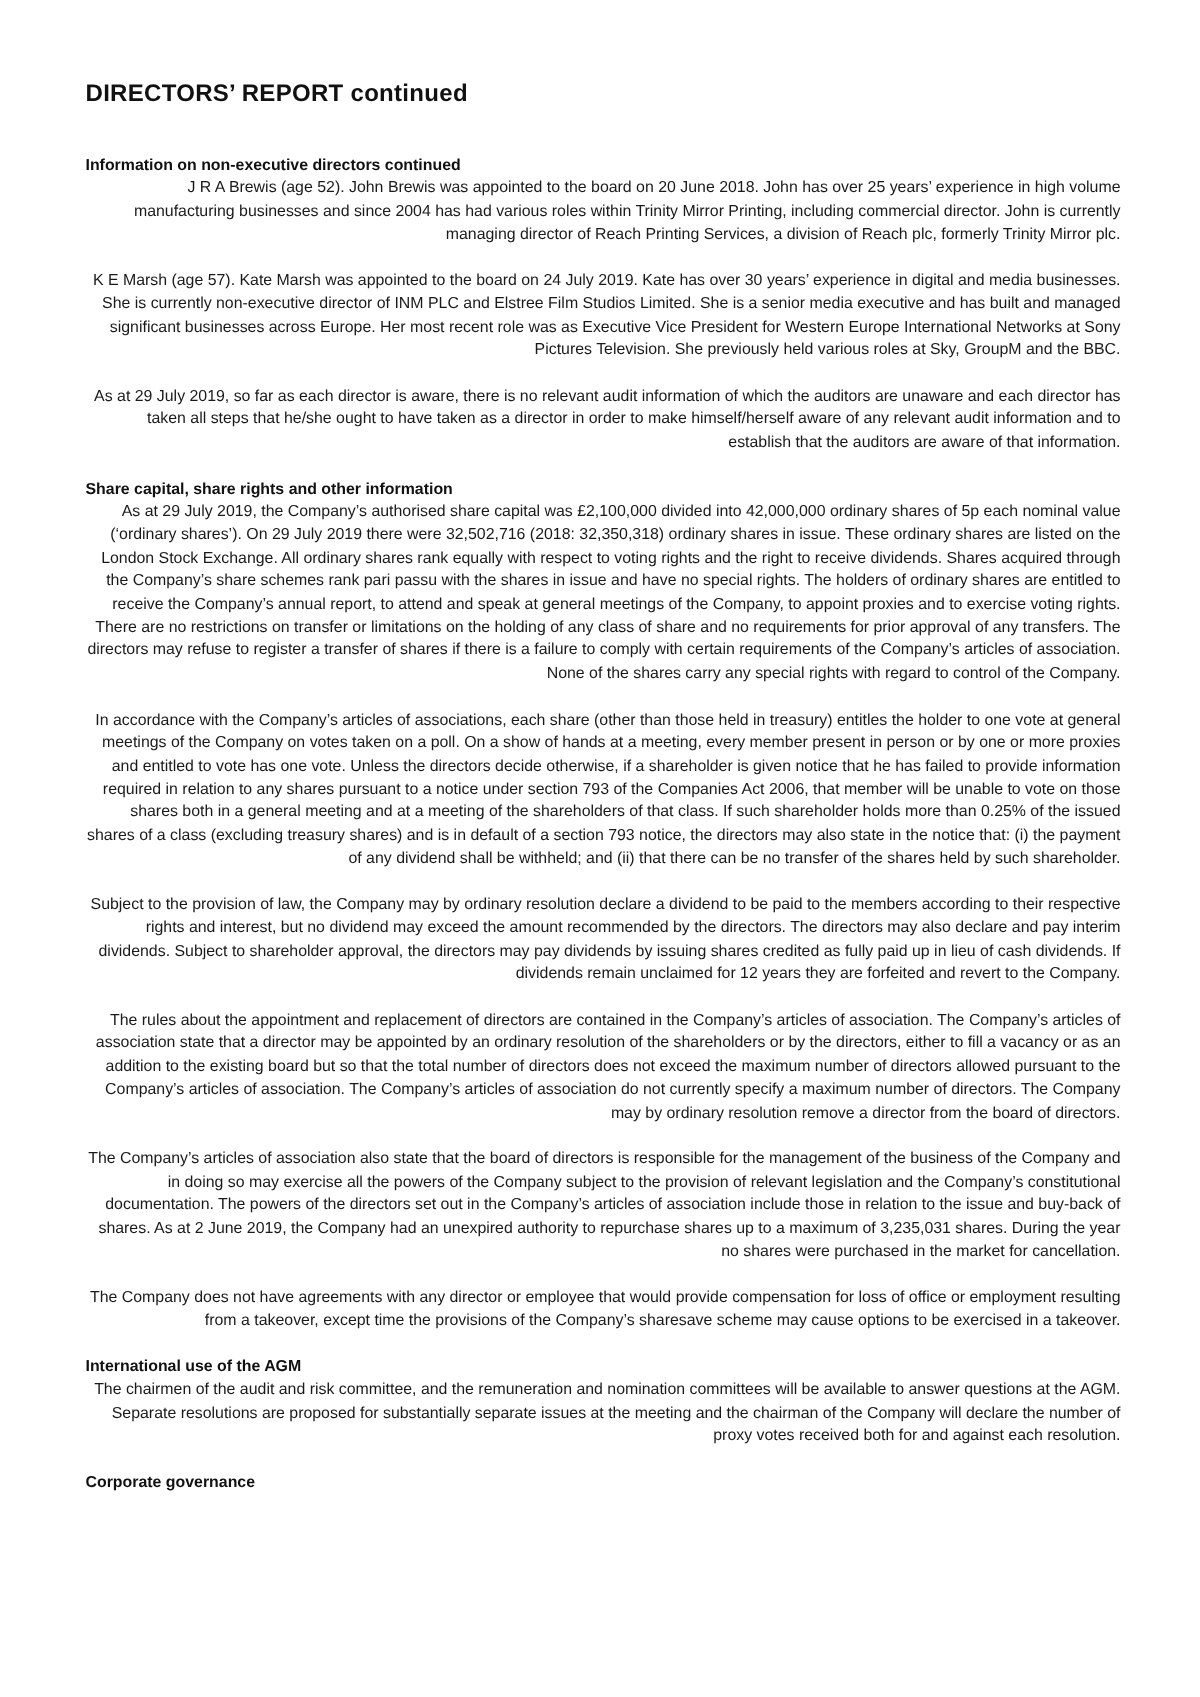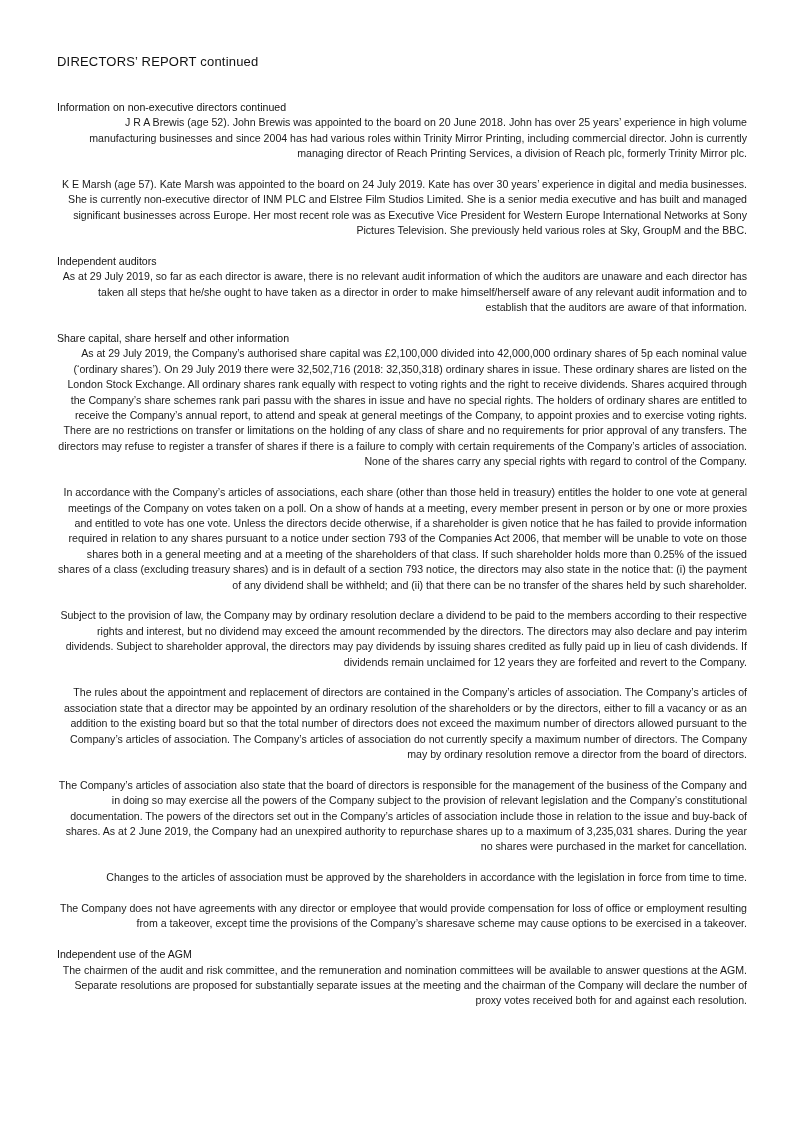--- a/index.html
+++ b/index.html
@@ -13,30 +13,30 @@
     color: #1a1a1a;
     overflow: hidden;
   }
   .content {
     position: absolute;
     top: 54px;
     left: 57px;
     width: 690px;
   }
   .doc-title {
-    font-size: 13px;
-    font-weight: normal;
+    font-size: 16px;
+    font-weight: bold;
     letter-spacing: 0.2px;
     color: #111111;
     margin-bottom: 31px;
   }
   .section { margin-bottom: 0; }
   .heading {
     font-size: 10.6px;
-    font-weight: normal;
+    font-weight: bold;
     line-height: 15.4px;
     color: #111111;
   }
   .para {
     font-size: 10.6px;
     line-height: 15.4px;
     margin-bottom: 15.4px;
     text-align: right;
   }
   .footer {
@@ -57,41 +57,40 @@
 
     <h1 class="doc-title">DIRECTORS’ REPORT continued</h1>
 
     <div class="section">
       <h2 class="heading">Information on non-executive directors continued</h2>
       <p class="para">J R A Brewis (age 52). John Brewis was appointed to the board on 20 June 2018. John has over 25 years’ experience in high volume manufacturing businesses and since 2004 has had various roles within Trinity Mirror Printing, including commercial director. John is currently managing director of Reach Printing Services, a division of Reach plc, formerly Trinity Mirror plc.</p>
       <p class="para">K E Marsh (age 57). Kate Marsh was appointed to the board on 24 July 2019. Kate has over 30 years’ experience in digital and media businesses. She is currently non-executive director of INM PLC and Elstree Film Studios Limited. She is a senior media executive and has built and managed significant businesses across Europe. Her most recent role was as Executive Vice President for Western Europe International Networks at Sony Pictures Television. She previously held various roles at Sky, GroupM and the BBC.</p>
     </div>
 
     <div class="section">
-      <h2 class="heading">Independent auditors</h2>
       <p class="para">As at 29 July 2019, so far as each director is aware, there is no relevant audit information of which the auditors are unaware and each director has taken all steps that he/she ought to have taken as a director in order to make himself/herself aware of any relevant audit information and to establish that the auditors are aware of that information.</p>
     </div>
 
     <div class="section">
-      <h2 class="heading">Share capital, share herself and other information</h2>
+      <h2 class="heading">Share capital, share rights and other information</h2>
       <p class="para">As at 29 July 2019, the Company’s authorised share capital was £2,100,000 divided into 42,000,000 ordinary shares of 5p each nominal value (‘ordinary shares’). On 29 July 2019 there were 32,502,716 (2018: 32,350,318) ordinary shares in issue. These ordinary shares are listed on the London Stock Exchange. All ordinary shares rank equally with respect to voting rights and the right to receive dividends. Shares acquired through the Company’s share schemes rank pari passu with the shares in issue and have no special rights. The holders of ordinary shares are entitled to receive the Company’s annual report, to attend and speak at general meetings of the Company, to appoint proxies and to exercise voting rights. There are no restrictions on transfer or limitations on the holding of any class of share and no requirements for prior approval of any transfers. The directors may refuse to register a transfer of shares if there is a failure to comply with certain requirements of the Company’s articles of association. None of the shares carry any special rights with regard to control of the Company.</p>
       <p class="para">In accordance with the Company’s articles of associations, each share (other than those held in treasury) entitles the holder to one vote at general meetings of the Company on votes taken on a poll. On a show of hands at a meeting, every member present in person or by one or more proxies and entitled to vote has one vote. Unless the directors decide otherwise, if a shareholder is given notice that he has failed to provide information required in relation to any shares pursuant to a notice under section 793 of the Companies Act 2006, that member will be unable to vote on those shares both in a general meeting and at a meeting of the shareholders of that class. If such shareholder holds more than 0.25% of the issued shares of a class (excluding treasury shares) and is in default of a section 793 notice, the directors may also state in the notice that: (i) the payment of any dividend shall be withheld; and (ii) that there can be no transfer of the shares held by such shareholder.</p>
       <p class="para">Subject to the provision of law, the Company may by ordinary resolution declare a dividend to be paid to the members according to their respective rights and interest, but no dividend may exceed the amount recommended by the directors. The directors may also declare and pay interim dividends. Subject to shareholder approval, the directors may pay dividends by issuing shares credited as fully paid up in lieu of cash dividends. If dividends remain unclaimed for 12 years they are forfeited and revert to the Company.</p>
       <p class="para">The rules about the appointment and replacement of directors are contained in the Company’s articles of association. The Company’s articles of association state that a director may be appointed by an ordinary resolution of the shareholders or by the directors, either to fill a vacancy or as an addition to the existing board but so that the total number of directors does not exceed the maximum number of directors allowed pursuant to the Company’s articles of association. The Company’s articles of association do not currently specify a maximum number of directors. The Company may by ordinary resolution remove a director from the board of directors.</p>
       <p class="para">The Company’s articles of association also state that the board of directors is responsible for the management of the business of the Company and in doing so may exercise all the powers of the Company subject to the provision of relevant legislation and the Company’s constitutional documentation. The powers of the directors set out in the Company’s articles of association include those in relation to the issue and buy-back of shares. As at 2 June 2019, the Company had an unexpired authority to repurchase shares up to a maximum of 3,235,031 shares. During the year no shares were purchased in the market for cancellation.</p>
-      <p class="para">Changes to the articles of association must be approved by the shareholders in accordance with the legislation in force from time to time.</p>
       <p class="para">The Company does not have agreements with any director or employee that would provide compensation for loss of office or employment resulting from a takeover, except time the provisions of the Company’s sharesave scheme may cause options to be exercised in a takeover.</p>
     </div>
 
     <div class="section">
-      <h2 class="heading">Independent use of the AGM</h2>
+      <h2 class="heading">International use of the AGM</h2>
       <p class="para">The chairmen of the audit and risk committee, and the remuneration and nomination committees will be available to answer questions at the AGM. Separate resolutions are proposed for substantially separate issues at the meeting and the chairman of the Company will declare the number of proxy votes received both for and against each resolution.</p>
     </div>
 
     <div class="section">
+      <h2 class="heading">Corporate governance</h2>
     </div>
 
   </div>
 
   <div class="footer">
     <span>16</span>&nbsp;<span>Games Workshop Group PLC</span>
   </div>
 </div>
 
 </body></html>

